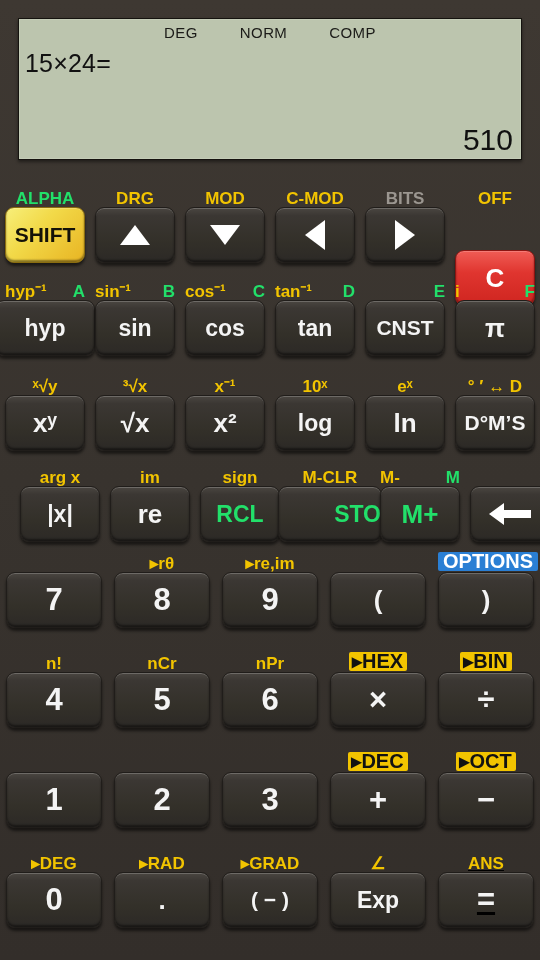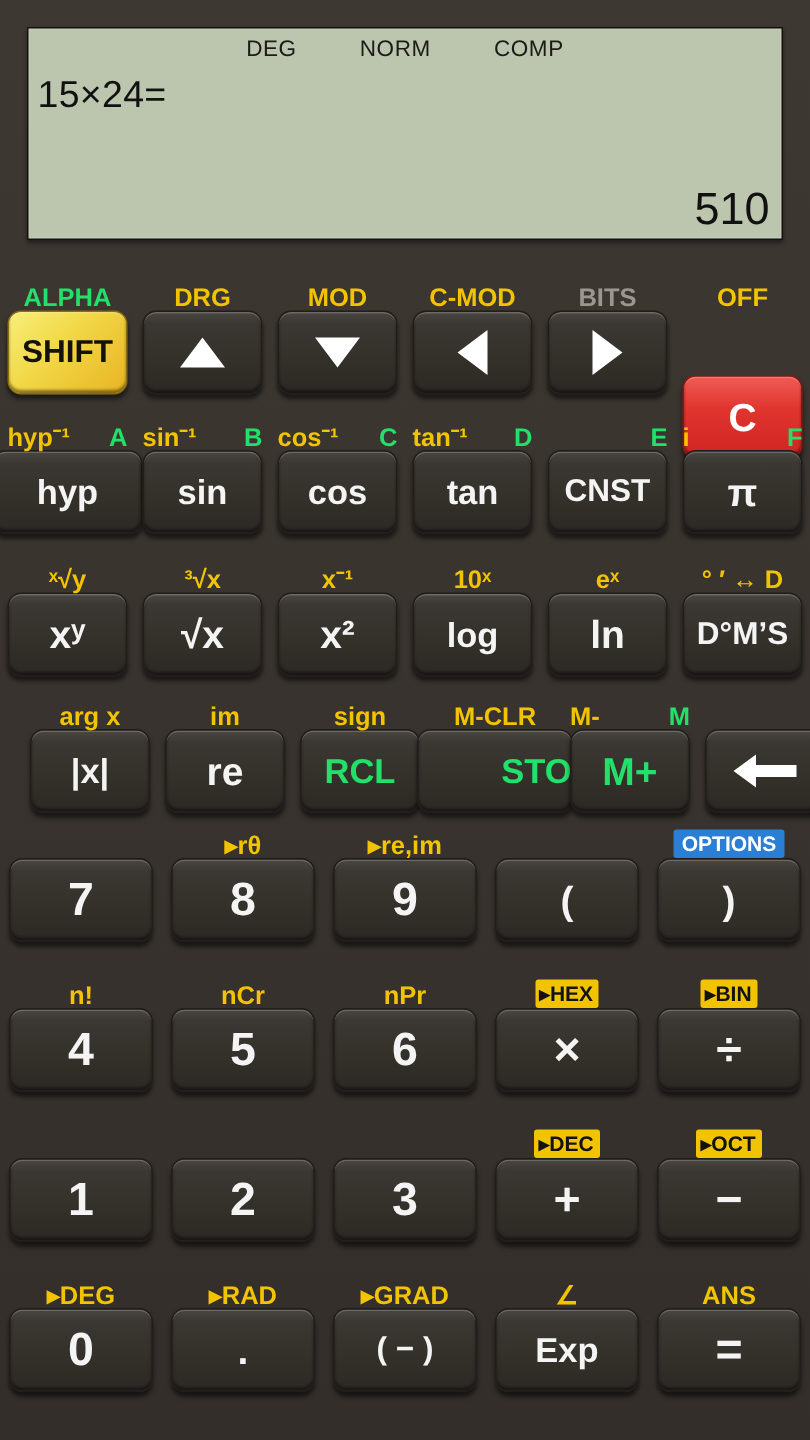--- a/index.html
+++ b/index.html
@@ -57,21 +57,21 @@
     box-sizing: border-box;
   }
   .lbl-y { color: #f2c400; font-size: 17px; font-weight: bold; line-height: 17px; white-space: nowrap; }
   .lbl-g { color: #22e06a; font-size: 17px; font-weight: bold; line-height: 17px; }
   .lbl-gray { color: #9b9690; }
   .lbl-center { width: 100%; text-align: center; }
 
   .badge {
     display: inline-block;
     padding: 1px 4px 2px 3px;
-    font-size: 14px; font-weight: bold; line-height: 16px;
+    font-size: 20px; font-weight: bold; line-height: 16px;
     border-radius: 2px;
   }
   .badge-y { background: #f2c400; color: #121212; }
   .badge-b { background: #2a7fd4; color: #ffffff; padding: 1px 5px 2px 5px; }
 
   
   .key {
     width: 96px; height: 56px;
     border-radius: 9px;
     background: linear-gradient(180deg,#4a4641 0%, #3b3733 14%, #333029 62%, #2c2926 100%);
@@ -491,21 +491,21 @@
           </div>
         </div>
         <div class="cell" style="width: 108px;">
           <div class="labels" style="width: 96px;">
             <span class="lbl-y lbl-center">∠</span>
           </div>
           <div class="key small" style="width: 96px; text-align: center;">
             <span>Exp</span>
           </div>
         </div>
-        <div class="cell" style="width: 108px;">
+        <div class="cell" style="width: 108px; text-decoration: underline;">
           <div class="labels" style="width: 96px;">
             <span class="lbl-y lbl-center">ANS</span>
           </div>
           <div class="key big" style="width: 96px;">
             <span>=</span>
           </div>
         </div>
       </div>
     </div>
 </div>

